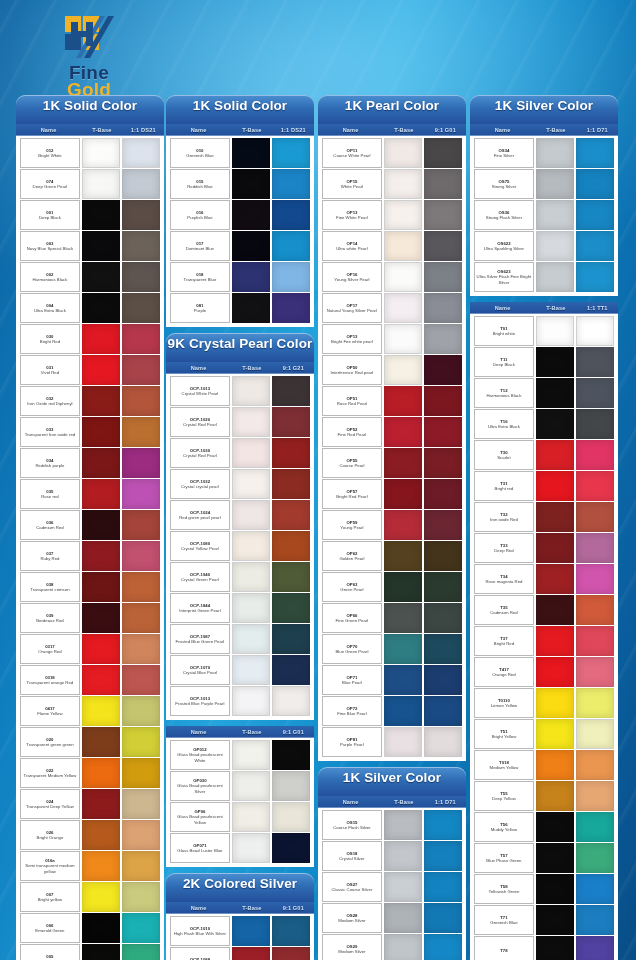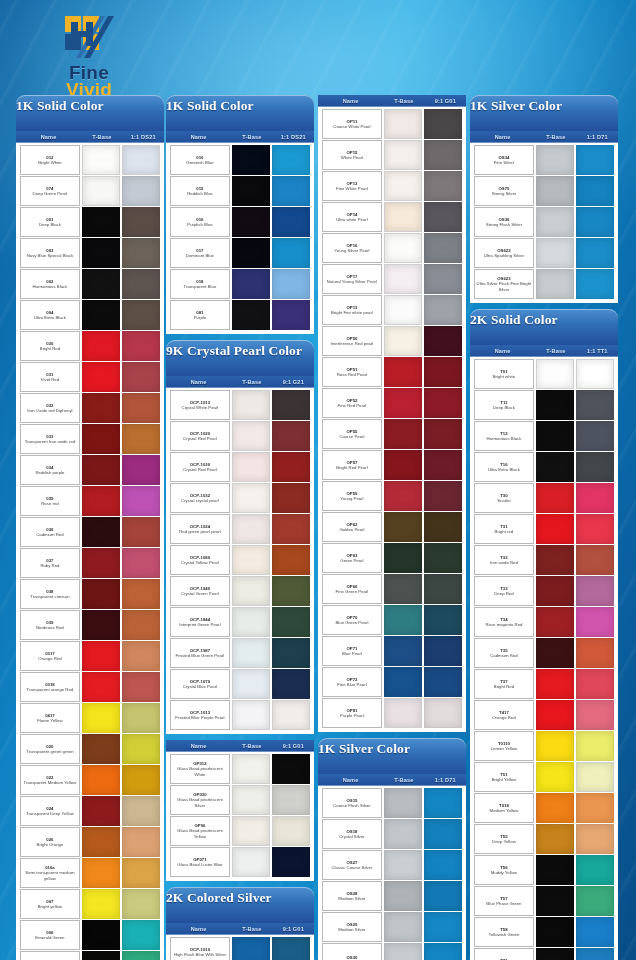--- a/index.html
+++ b/index.html
@@ -58,28 +58,28 @@
   
   .column { position: absolute; top: 95px; width: 148px; }
   #col1 { left: 16px; }
   #col2 { left: 166px; }
   #col3 { left: 318px; }
   #col4 { left: 470px; }
 
   
   .section { margin-bottom: 6px; }
   .sec-title {
-    height: 36px; line-height: 21px; text-align: left;
+    height: 29px; line-height: 21px; text-align: center;
     color: #ffffff; font-size: 13.5px; font-weight: bold;
     letter-spacing: .1px;
     border-radius: 9px 9px 0 0;
     background: linear-gradient(180deg, #4b8fd0 0%, #2f6cb4 45%, #24509b 100%);
     box-shadow: inset 0 1px 0 rgba(255,255,255,.42);
     text-shadow: 0 1px 1px rgba(0,20,60,.55);
-    white-space: nowrap; overflow: hidden; font-family: Liberation Serif, serif;
+    white-space: nowrap; overflow: hidden;
   }
   .sec-cols {
     display: flex; height: 12px; align-items: center;
     background: linear-gradient(180deg, #2c63ad 0%, #23509a 100%);
     border-bottom: 1px solid rgba(255,255,255,.30);
   }
   .sec-cols span {
     font-size: 5.6px; color: #cfe4fa; font-weight: bold;
     text-align: center; letter-spacing: .15px;
     text-shadow: 0 1px 0 rgba(0,20,50,.6);
@@ -137,21 +137,21 @@
           <rect x="3" y="20" width="16" height="16" fill="#1b4f8a"></rect>
           <rect x="21" y="20" width="16" height="16" fill="#f0b327"></rect>
           <polygon points="22,44 46,2 52,2 28,44" fill="#1b4f8a"></polygon>
           <polygon points="14,44 38,2 43,2 19,44" fill="#2e6fae"></polygon>
           <rect x="9" y="8" width="7" height="24" fill="#1b4f8a"></rect>
           <rect x="24" y="8" width="7" height="24" fill="#1b4f8a"></rect>
           <rect x="9" y="17" width="22" height="6" fill="#1b4f8a"></rect>
         </svg>
       </div>
       <div class="word1">Fine</div>
-      <div class="word2">Vivid</div>
+      <div class="word2">Gold</div>
     </div>
   </div>
 
   <div class="column" id="col1">
       <div class="section">
         <div class="sec-title">1K Solid Color</div>
         <div class="sec-cols">
           <span class="c-name">Name</span>
           <span class="c-base">T-Base</span>
           <span class="c-ratio">1:1 DS21</span>
@@ -596,20 +596,21 @@
               <div class="lbl">Red Silver Powder</div>
             </div>
             <div class="sw" style="background: rgb(157, 31, 38);"></div>
             <div class="sw" style="background: rgb(143, 43, 47);"></div>
           </div>
         </div>
       </div>
     </div>
   <div class="column" id="col3">
       <div class="section">
+        <div class="sec-title">1K Pearl Color</div>
         <div class="sec-cols">
           <span class="c-name">Name</span>
           <span class="c-base">T-Base</span>
           <span class="c-ratio">9:1 G01</span>
         </div>
         <div class="sec-body">
           <div class="row">
             <div class="nm">
               <div class="code">OP11</div>
               <div class="lbl">Coarse White Pearl</div>
@@ -874,21 +875,20 @@
             <div class="nm">
               <div class="code">OS623</div>
               <div class="lbl">Ultra Silver Flash Fine Bright Silver</div>
             </div>
             <div class="sw" style="background: rgb(199, 204, 208);"></div>
             <div class="sw" style="background: rgb(28, 147, 206);"></div>
           </div>
         </div>
       </div>
       <div class="section">
-        <div class="sec-title">2K Solid Color</div>
         <div class="sec-cols">
           <span class="c-name">Name</span>
           <span class="c-base">T-Base</span>
           <span class="c-ratio">1:1 TT1</span>
         </div>
         <div class="sec-body">
           <div class="row">
             <div class="nm">
               <div class="code">T01</div>
               <div class="lbl">Bright white</div>

